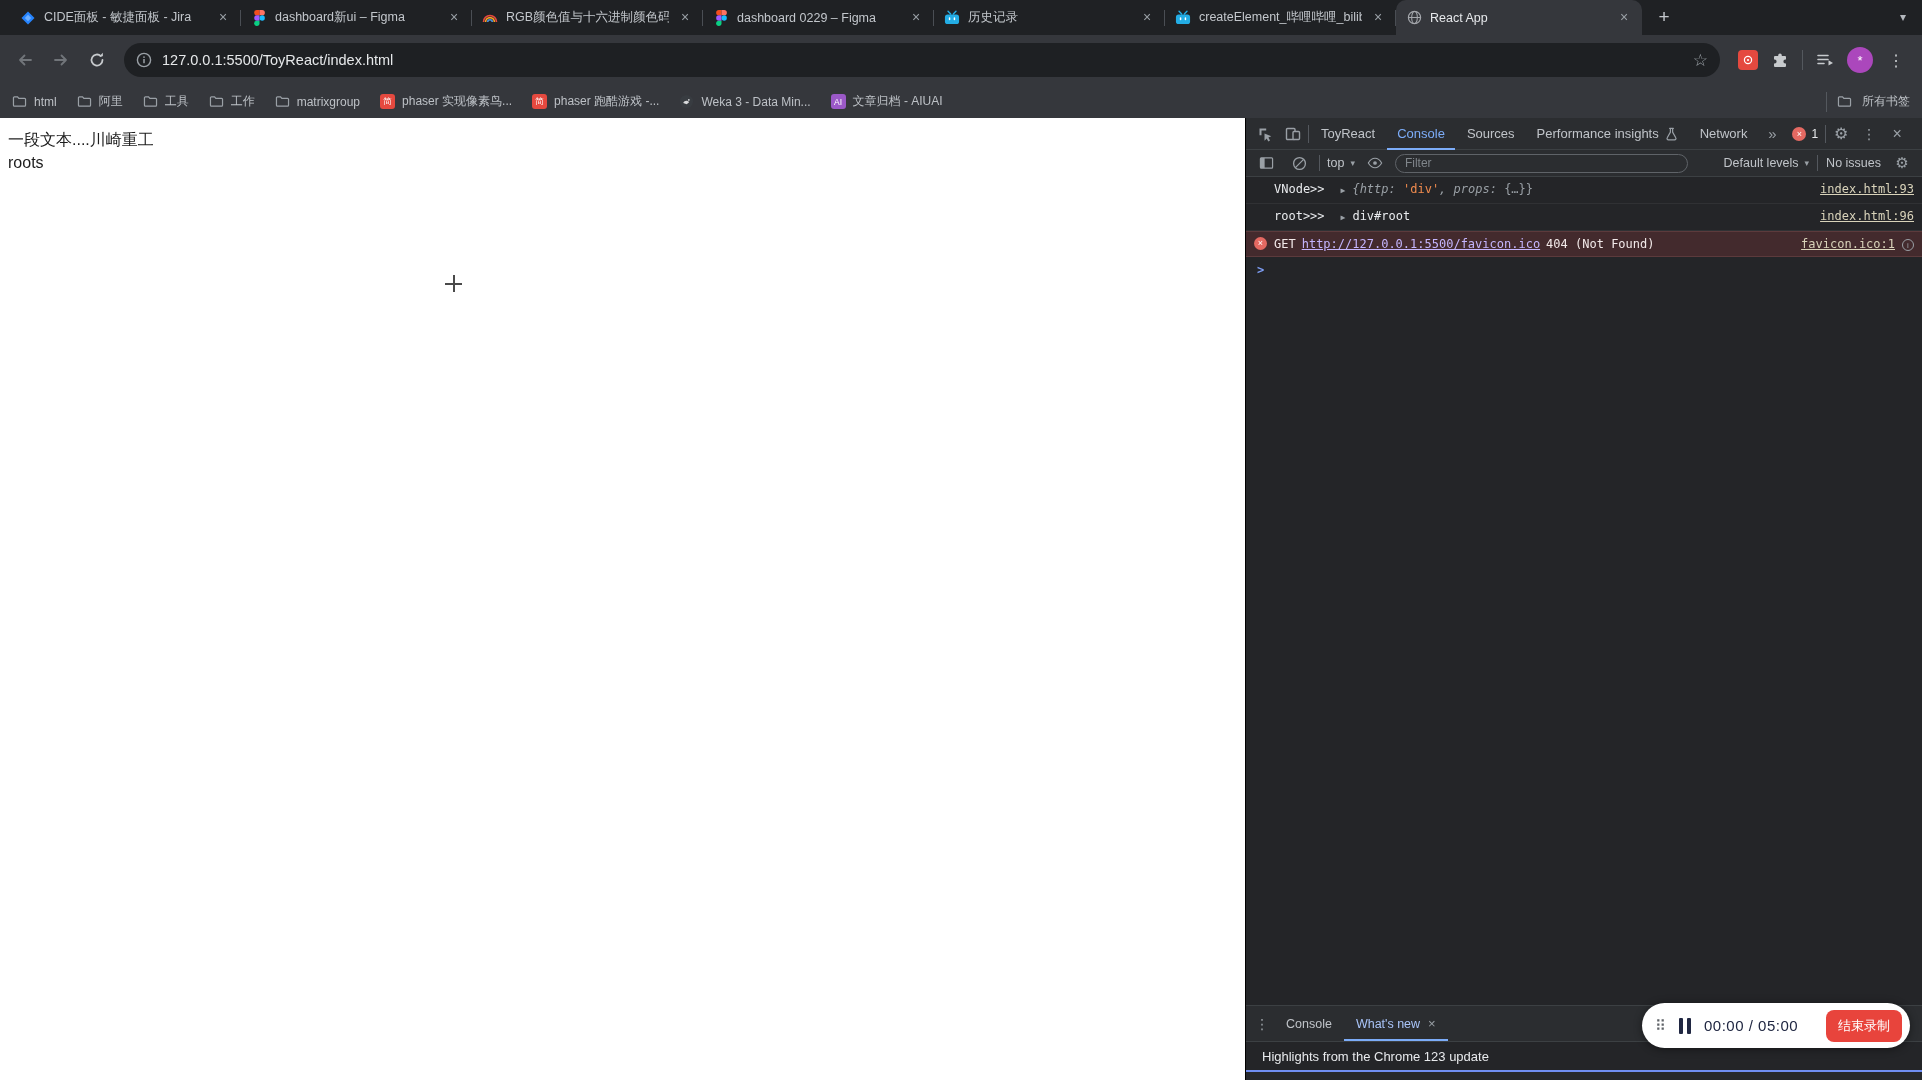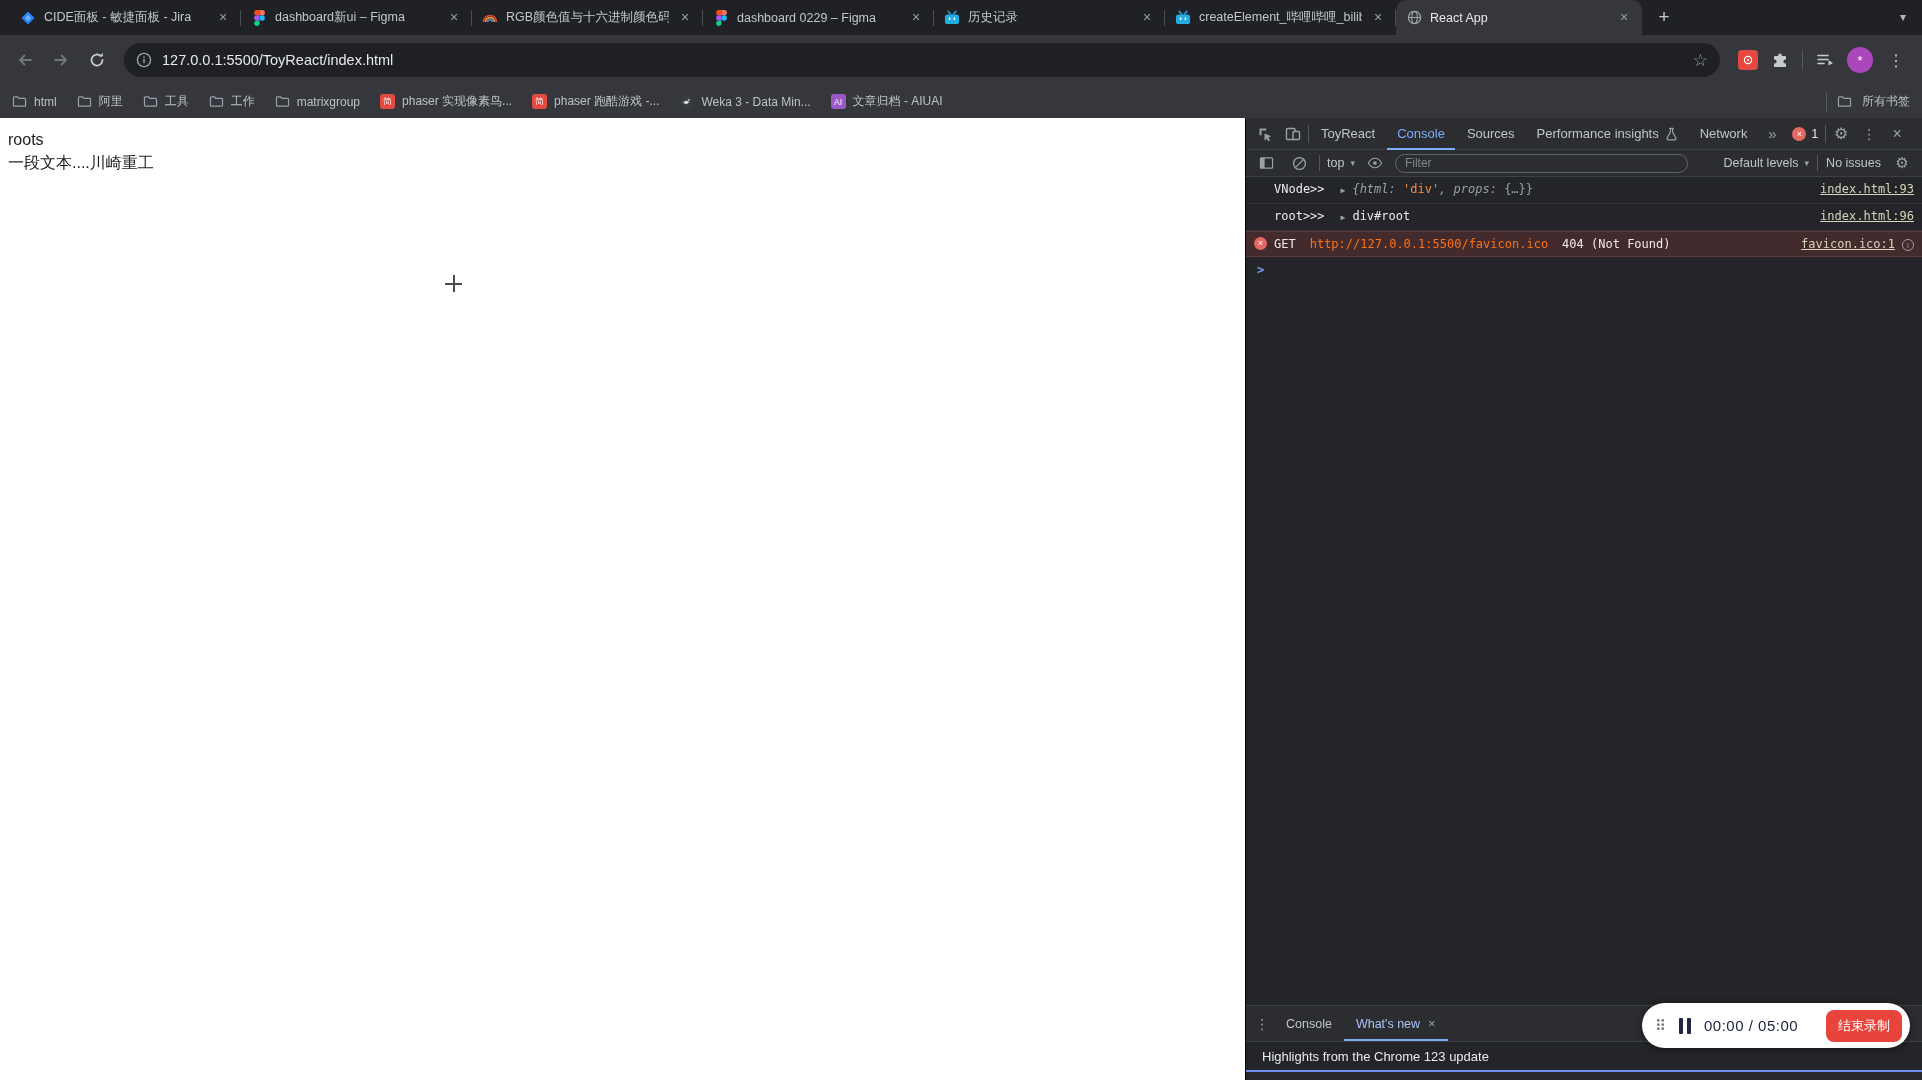--- a/index.html
+++ b/index.html
@@ -78,21 +78,21 @@
     border-bottom:1px solid #303134; line-height:14px; }
   .crow .msg { flex:1; min-width:0; white-space:nowrap; overflow:hidden; }
   .crow .src { margin-left:auto; padding-left:14px; color:#d9d3ba; text-decoration:underline; white-space:nowrap; flex:none; }
   .tri { color:#9aa0a6; font-size:8px; margin:0 7px 0 16px; }
   .objpreview i { color:#9aa0a6; font-style:italic; }
   .objend { color:#9aa0a6; }
   .str { color:#f08b4e; }
   .crow.error { background:#432a2d; border-top:1px solid #5c3a3c; border-bottom:1px solid #5c3a3c; color:#f2e9e9; }
   .err-icon { position:absolute; left:8px; top:5px; width:13px; height:13px; border-radius:50%;
     background:#e46962; color:#fff; font-size:9px; line-height:13px; text-align:center; font-family:"Liberation Sans",sans-serif; }
-  .elink { color:#f97316; margin:0 14px; }
+  .elink { color:#c4b5fd; text-decoration:underline; margin:0 6px; }
   .init-icon { display:inline-block; width:12px; height:12px; border:1px solid #9aa0a6; border-radius:50%;
     color:#9aa0a6; font-size:8px; line-height:11px; text-align:center; margin-left:7px; vertical-align:-2px; font-family:"Liberation Sans",sans-serif; }
   .prompt { padding:6px 8px 6px 11px; color:#7e9ef5; font-weight:bold; }
   .dt-fill { flex:1; }
   
   .drawer { flex:none; border-top:1px solid #3c4043; background:#2b2d30; }
   .drawer-tabs { height:36px; display:flex; align-items:stretch; padding-left:4px;
     border-bottom:1px solid #3c4043; font-size:12.5px; color:#c0c4c9; }
   .drawer-dots { width:24px; display:flex; align-items:center; justify-content:center; color:#9aa0a6; font-size:14px; }
   .dtab { display:flex; align-items:center; padding:0 12px; gap:8px; white-space:nowrap; }
@@ -310,22 +310,22 @@
     <span class="divider-v"></span>
     <svg width="15" height="13" viewBox="0 0 16 14">
         <path d="M1.5 3a1 1 0 011-1h3.4l1.4 1.7h6.2a1 1 0 011 1V11a1 1 0 01-1 1h-11a1 1 0 01-1-1z" stroke="#9aa0a6" stroke-width="1.3" fill="none"></path>
       </svg>
     <span>所有书签</span>
   </div>
 </div>
 
 <div class="page">
   <div class="page-inner">
+    <div>一段文本....川崎重工</div>
     <div>roots</div>
-    <div>一段文本....川崎重工</div>
   </div>
   <div class="crosshair"></div>
 </div>
 
 <div class="devtools">
   <div class="dt-toolbar">
     <span class="dt-iconbtn">
       <svg width="16" height="16" viewBox="0 0 16 16">
           <path d="M2.5 2.5h6.7v2H4.5v4.7h-2z" fill="#9aa0a6"></path>
           <path d="M7.5 7.5l6.8 2.8-2.9 1.2 1.6 3-1.7.9-1.6-3-2.2 2.3z" fill="#9aa0a6"></path>
@@ -399,21 +399,21 @@
       </span>
       <span class="divider-v" style="height:16px"></span>
       <span>No issues</span>
       <span class="dt-iconbtn" style="font-size:15px">⚙</span>
     </div>
   </div>
 
   <div class="dt-console">
     <div class="crow">
       <div class="msg">
-        <span>VNode&gt;&gt;</span><span class="tri">▶</span><span class="objpreview"><i>{html: </i><span class="str">'div'</span><i>, props: </i><span class="objend">{…}}</span></span>
+        <span>VNode&gt;&gt;</span><span class="tri">▶</span><span class="objpreview"><i>{http: </i><span class="str">'div'</span><i>, props: </i><span class="objend">{…}}</span></span>
       </div>
       <span class="src">index.html:93</span>
     </div>
     <div class="crow">
       <div class="msg">
         <span>root&gt;&gt;&gt;</span><span class="tri">▶</span><span>div#root</span>
       </div>
       <span class="src">index.html:96</span>
     </div>
     <div class="crow error">

